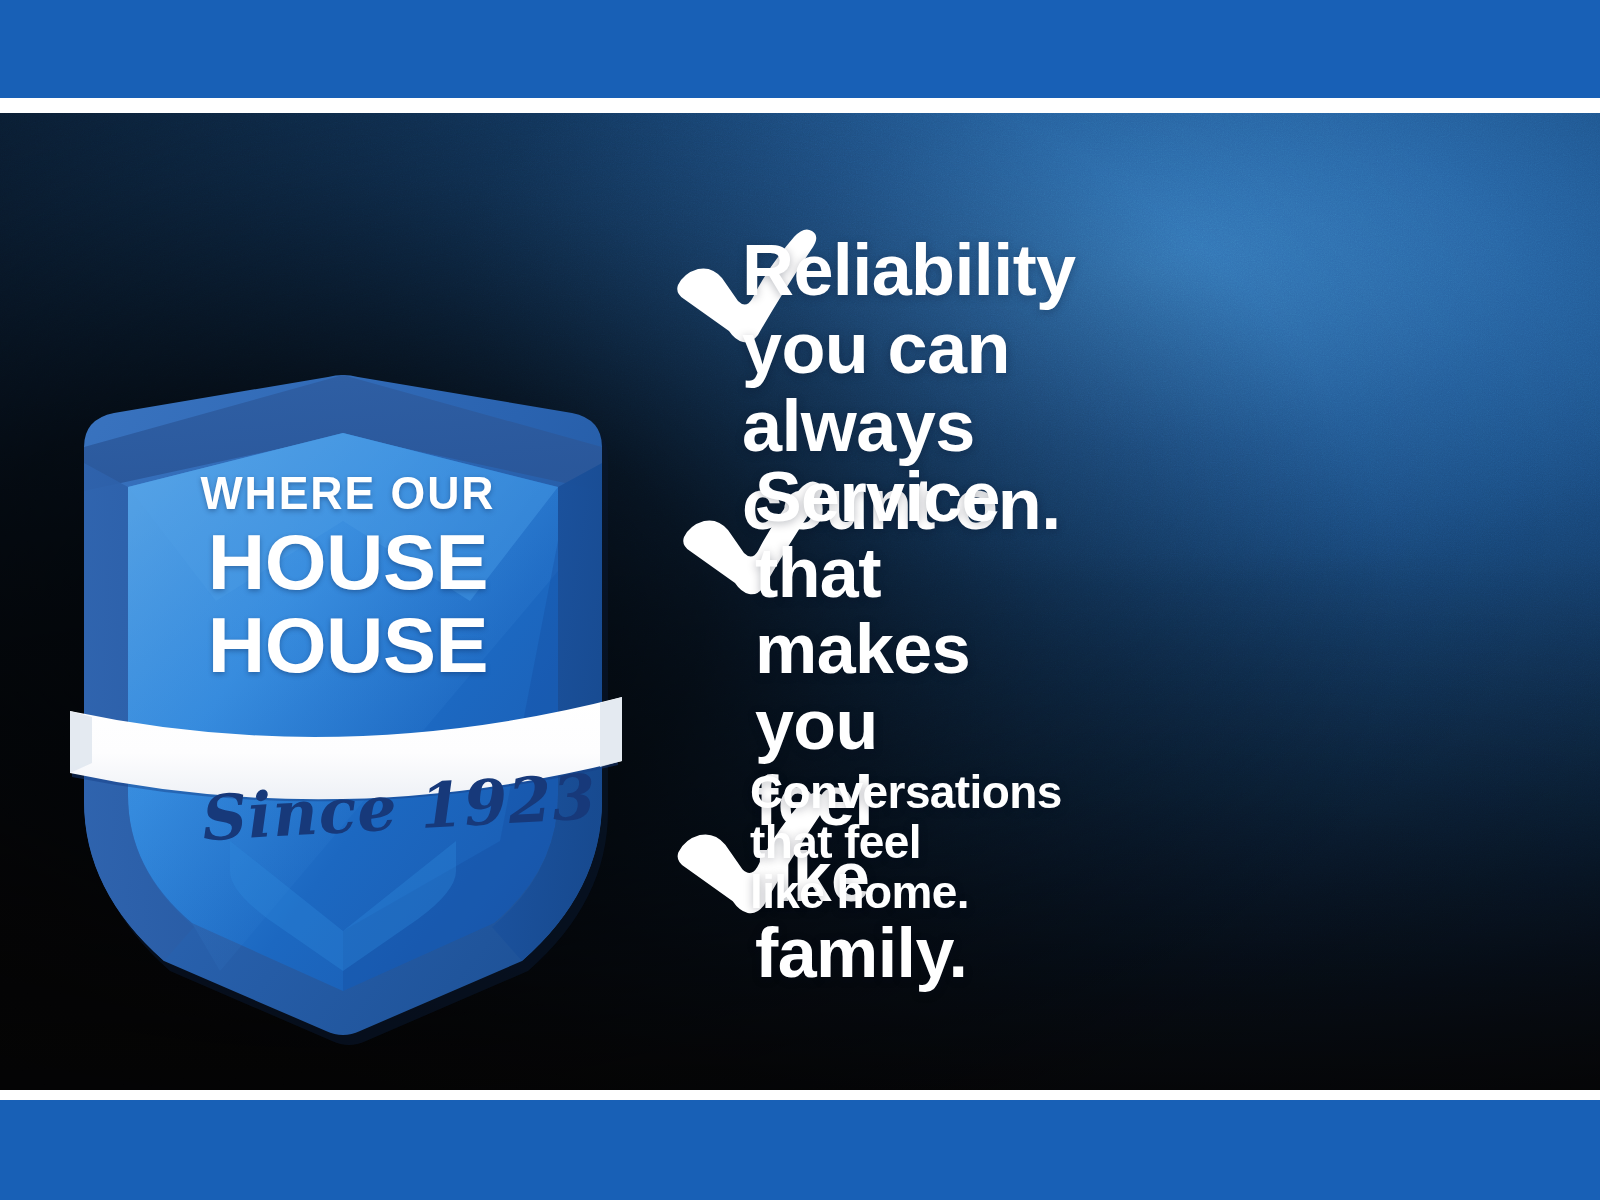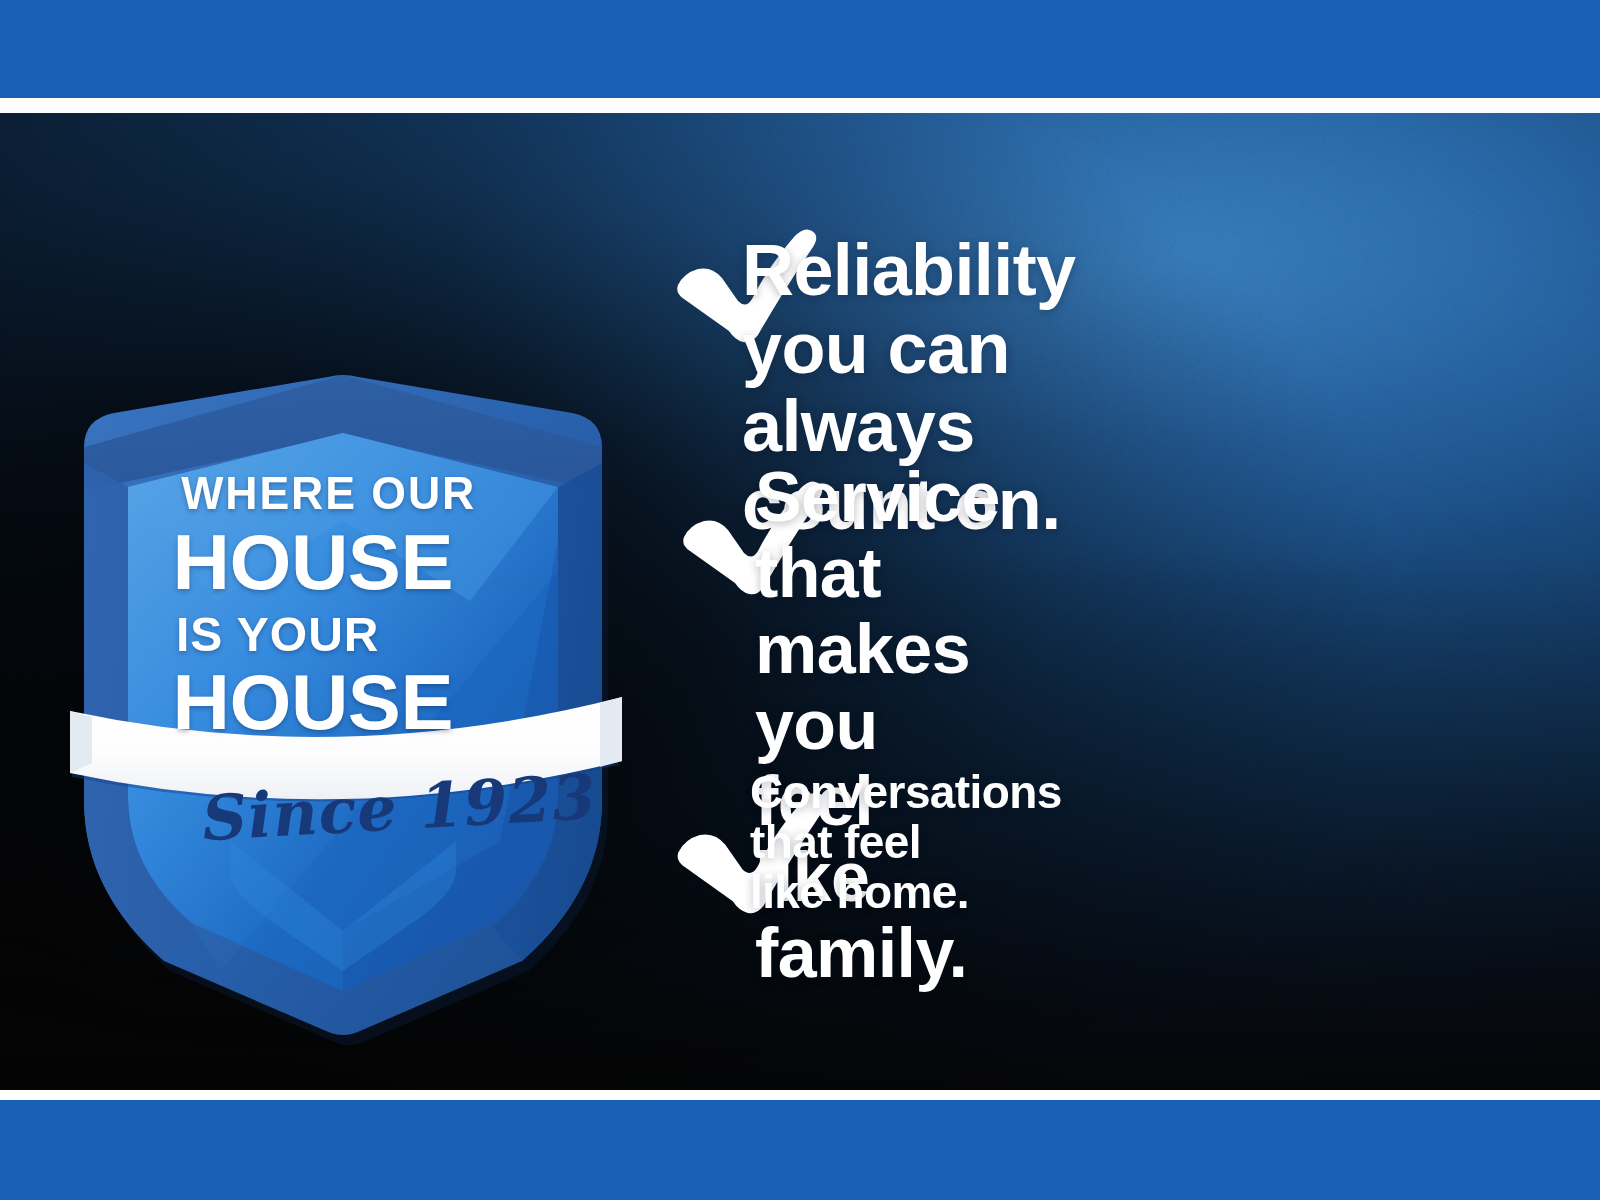--- a/index.html
+++ b/index.html
@@ -42,21 +42,21 @@
   #grain{
     position:absolute;inset:0;opacity:.5;mix-blend-mode:overlay;
   }
 
   
   #shield{position:absolute;left:70px;top:258px;width:546px;height:672px;}
   #shield svg{display:block;width:546px;height:672px;overflow:visible;}
 
   #shield-text{
     position:absolute;left:106px;top:100px;width:344px;
-    color:#fff;
+    text-align:center;color:#fff;
     font-family:"Liberation Sans", sans-serif;
     text-shadow:0 2px 5px rgba(10,30,70,.35);
   }
   .sl{display:block;font-weight:700;line-height:.98;white-space:nowrap;}
   .sl-1{font-size:46px;letter-spacing:2.0px;transform:scaleX(.97);}
   .sl-2{font-size:78px;letter-spacing:-0.5px;margin-top:8px;transform:scaleX(1.02);}
   .sl-3{font-size:48px;letter-spacing:1.0px;margin-top:10px;}
   .sl-4{font-size:78px;letter-spacing:-0.5px;margin-top:6px;transform:scaleX(1.02);}
 
   #banner-script{
@@ -187,21 +187,20 @@
           <path d="M2,344 L2,398 Q270,452 548,386 L548,330 Q270,398 2,344 Z" fill="#173f86" opacity="0.45" transform="translate(0,8)"></path>
           <path d="M0,340 L0,402 Q272,460 552,390 L552,326 Q272,398 0,340 Z" fill="url(#gRibbon)"></path>
           <path d="M0,340 L0,402 L22,392 L22,346 Z" fill="#dfe6ef" opacity="0.85"></path>
           <path d="M552,326 L552,390 L530,396 L530,332 Z" fill="#dfe6ef" opacity="0.85"></path>
         </g>
       </svg>
 
       <div id="shield-text">
         <span class="sl sl-1">WHERE OUR</span>
         <span class="sl sl-2">HOUSE</span>
-        <span class="sl sl-3">IS YOUR</span>
         <span class="sl sl-4">HOUSE</span>
       </div>
 
       <div id="banner-script">Since 1923</div>
     </div>
 
     <div class="bullet" id="b1">
       <div class="check" style="left:672px;top:110px;">
         <svg width="150" height="120" viewBox="0 0 150 120">
           <path d="M6,62 Q12,50 26,46 Q40,43 50,55 L66,78 Q74,86 80,76

